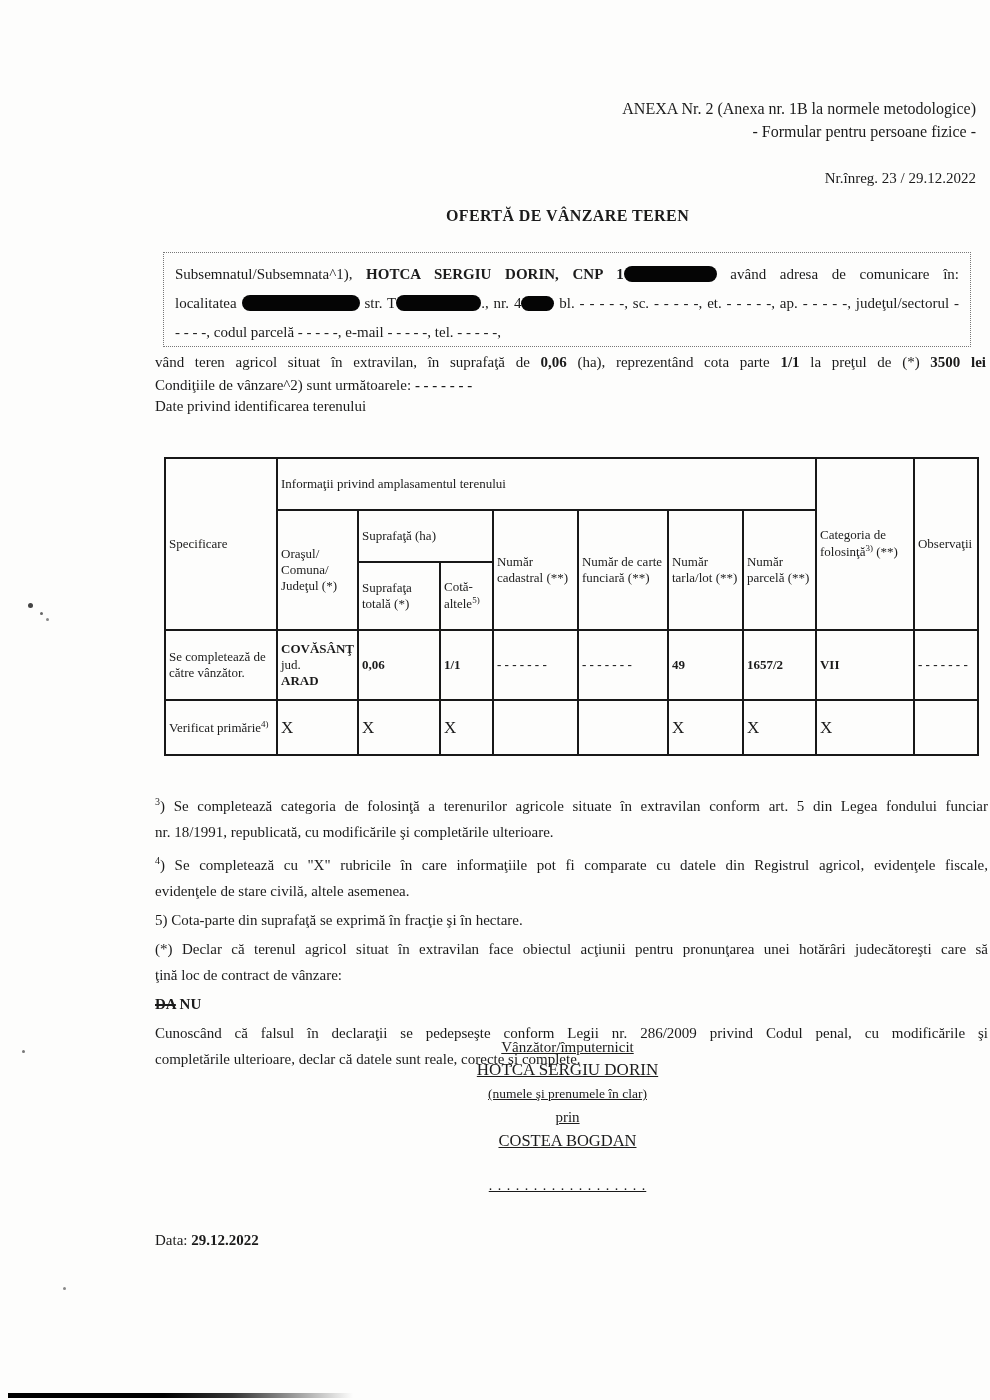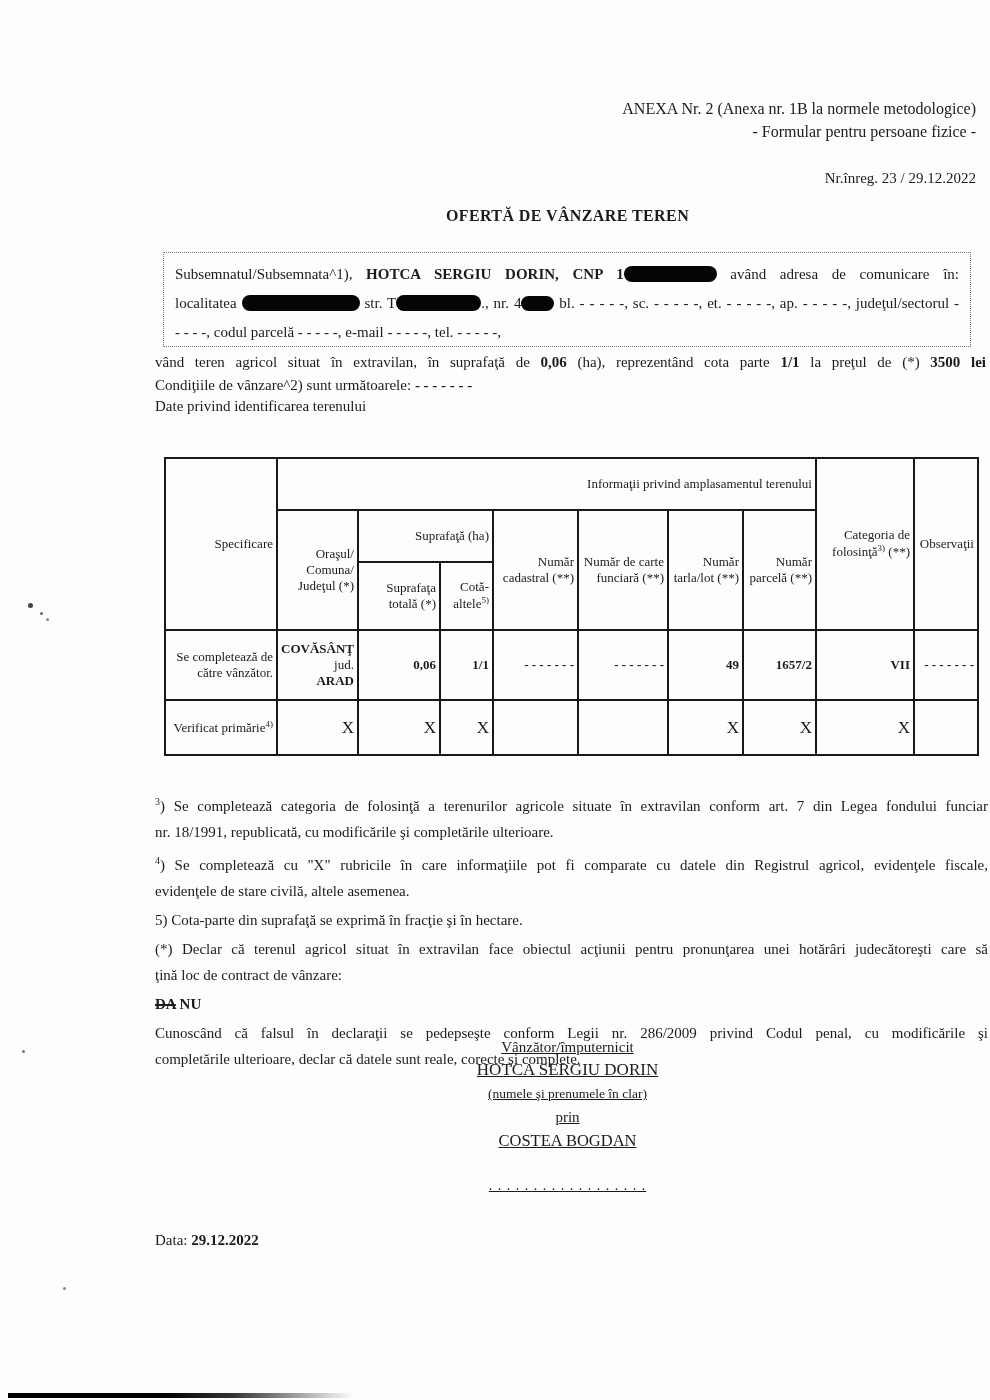--- a/index.html
+++ b/index.html
@@ -23,21 +23,21 @@
   .r-cnp{width:93px;}
   .r-loc{width:118px;}
   .r-str{width:85px;}
   .r-nr{width:33px;height:15px;}
   
   .mainp{top:352px;left:155px;width:831px;font-size:15px;line-height:21px;}
   .mainp .row{display:block;}
   .cond{margin-top:2px;}
   
   .landtable{top:457px;left:164px;border-collapse:collapse;table-layout:fixed;}
-  .landtable td{border:2px solid #181818;text-align:right;vertical-align:middle;
+  .landtable td{border:2px solid #181818;text-align:left;vertical-align:middle;
                 font-size:13px;padding:2px 3px;overflow:hidden;}
   .landtable .hcell{font-size:13px;}
   .landtable .val{font-weight:bold;white-space:nowrap;}
   .landtable .xmark{font-size:17px;}
   .landtable sup{font-size:9px;}
   
   .fns{top:789px;left:155px;width:833px;font-size:15px;line-height:26px;}
   .fns p{margin:0 0 3px 0;}
   .fns .l{display:block;}
   .fns sup{font-size:10px;}
@@ -151,21 +151,21 @@
       <td class="xmark">X</td>
       <td class="xmark">X</td>
       <td class="xmark">X</td>
       <td class="xmark"></td>
     </tr>
   </tbody>
     </table>
 
   <div class="abs fns">
     <p>
-      <span class="l jl"><sup>3</sup><span>) Se completează categoria de folosinţă a terenurilor agricole situate în extravilan conform art. 7 din Legea fondului funciar</span></span>
+      <span class="l jl"><sup>3</sup><span>) Se completează categoria de folosinţă a terenurilor agricole situate în extravilan conform art. 5 din Legea fondului funciar</span></span>
       <span class="l">nr. 18/1991, republicată, cu modificările şi completările ulterioare.</span>
     </p>
     <p>
       <span class="l jl"><sup>4</sup><span>) Se completează cu "X" rubricile în care informaţiile pot fi comparate cu datele din Registrul agricol, evidenţele fiscale,</span></span>
       <span class="l">evidenţele de stare civilă, altele asemenea.</span>
     </p>
     <p>5) Cota-parte din suprafaţă se exprimă în fracţie şi în hectare.</p>
     <p>
       <span class="l jl">(*) Declar că terenul agricol situat în extravilan face obiectul acţiunii pentru pronunţarea unei hotărâri judecătoreşti care să</span>
       <span class="l">ţină loc de contract de vânzare:</span>

